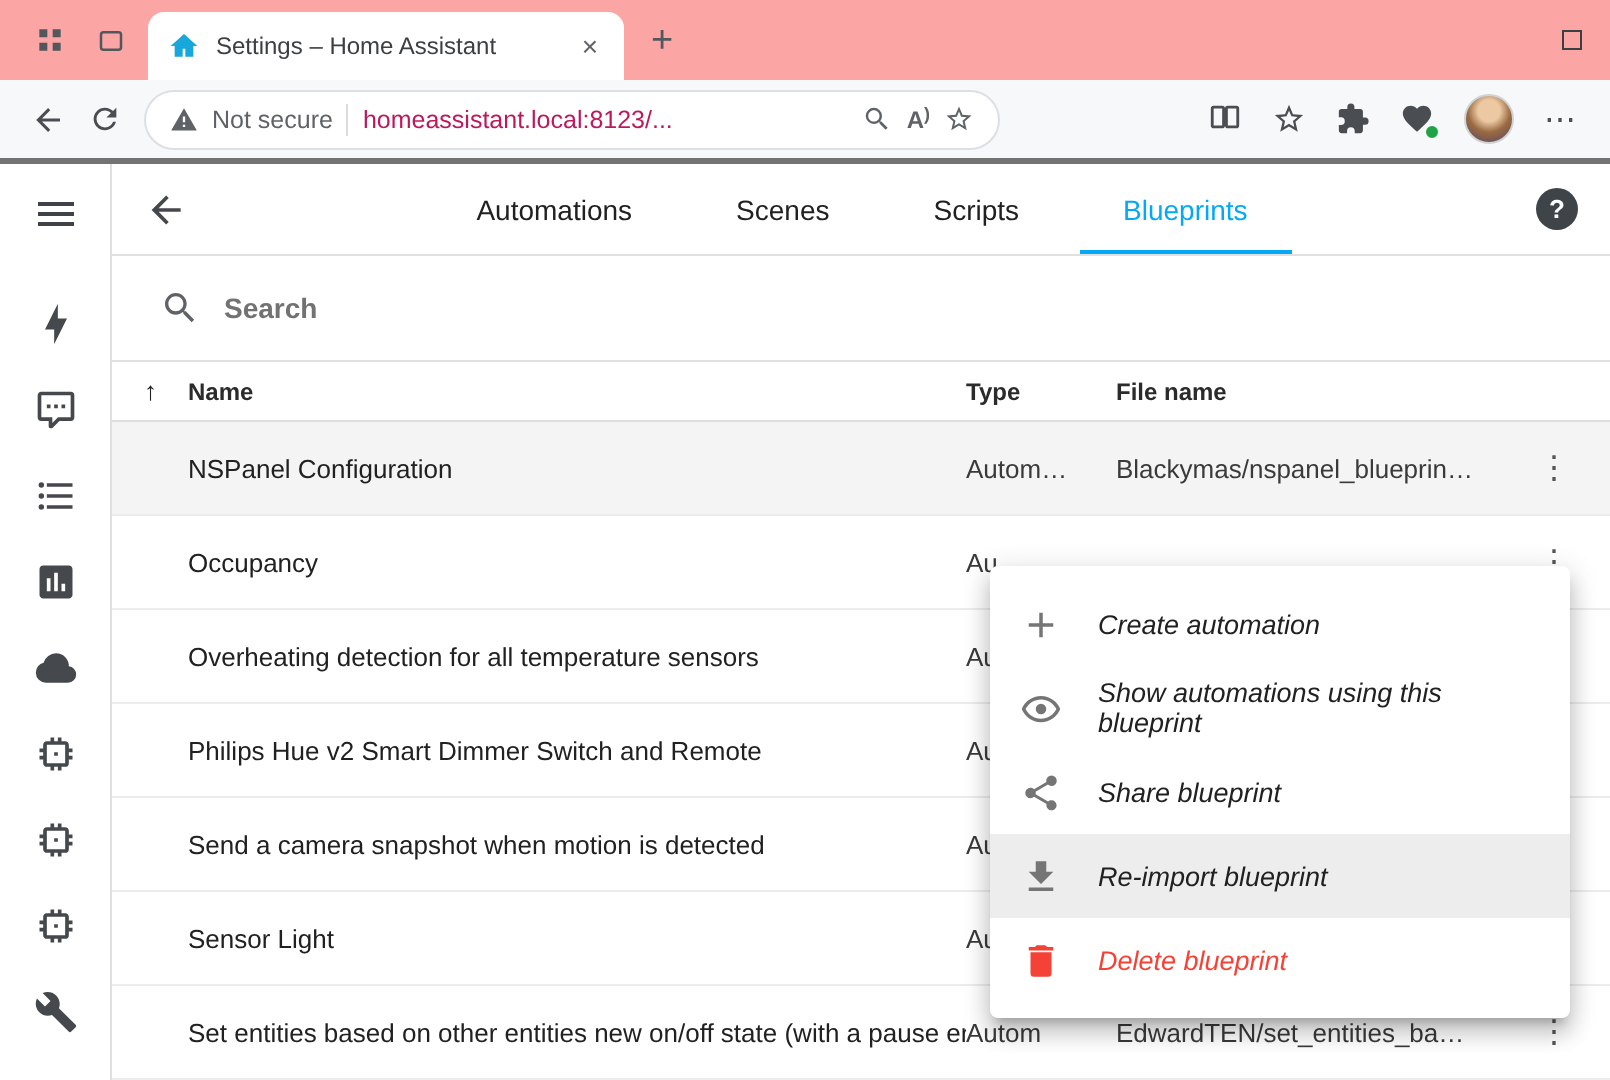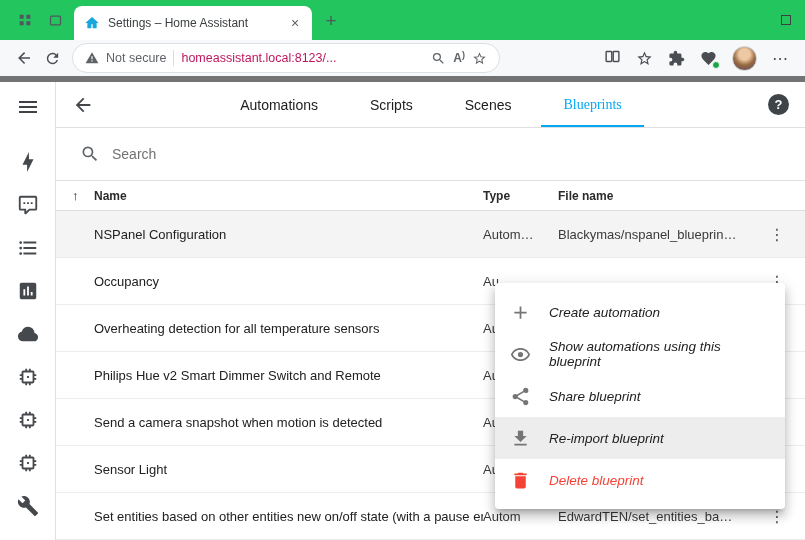--- a/index.html
+++ b/index.html
@@ -1,32 +1,32 @@
 <!DOCTYPE html>
 <html><head>
 <meta charset="utf-8">
 <style>
   * { margin:0; padding:0; box-sizing:border-box; }
   html,body { width:805px; height:540px; overflow:hidden; }
   body { font-family:"Liberation Sans","DejaVu Sans",sans-serif; background:#fff; color:#212121; position:relative; font-size:13px; }
   svg.ic { fill:currentColor; display:block; }
 
   
-  .titlebar { height:40px; background:#22c55e; display:flex; align-items:flex-end; padding-left:10px; position:relative; }
+  .titlebar { height:40px; background:#fca5a5; display:flex; align-items:flex-end; padding-left:10px; position:relative; }
   .tb-btn { width:30px; height:30px; margin-bottom:5px; display:flex; align-items:center; justify-content:center; color:#52575d; }
   .btab { width:238px; height:34px; background:#fff; border-radius:8px 8px 0 0; display:flex; align-items:center; gap:8px; padding:0 8px 0 10px; margin-left:4px; }
   .btab .fav { flex:0 0 16px; }
   .btab .tab-title { flex:1; font-size:12px; color:#3c4043; white-space:nowrap; overflow:hidden; }
   .btab .tab-close { color:#5f6368; font-size:14px; width:18px; text-align:center; cursor:default; }
   .newtab { font-size:19px; color:#52575d; margin:0 0 8px 6px; width:26px; text-align:center; }
   .win-controls { position:absolute; right:14px; top:0; height:40px; display:flex; align-items:center; }
   .restore { width:10px; height:10px; border:1.2px solid #3c4043; }
 
   
-  .toolbar { height:42px; background:#f7f8fa; border-bottom:6px solid #737373; display:flex; align-items:center; padding:0 10px; }
+  .toolbar { height:42px; background:#f7f8fa; border-bottom:3px solid #737373; display:flex; align-items:center; padding:0 10px; }
   .nav-btn { width:28px; height:28px; display:flex; align-items:center; justify-content:center; color:#4a4d51; }
   .addressbar { flex:0 0 428px; height:30px; margin-left:6px; background:#fff; border:1px solid #dcdfe4; border-radius:15px; display:flex; align-items:center; padding:0 12px; gap:7px; }
   .addressbar .notsecure { color:#5f6368; font-size:12.5px; white-space:nowrap; }
   .ab-divider { width:1px; height:16px; background:#dadce0; }
   .addressbar .url { flex:1; color:#be185d; font-size:12.5px; white-space:nowrap; overflow:hidden; }
   .ab-ic { color:#5f6368; display:flex; align-items:center; }
   .read-aloud { color:#5f6368; font-size:12px; font-weight:bold; display:flex; align-items:flex-start; }
   .read-aloud .paren { font-size:9px; margin-top:-1px; }
   .tb-right { display:flex; align-items:center; gap:15px; margin-left:auto; padding-right:6px; color:#4a4d51; }
   .essentials { position:relative; display:flex; }
@@ -38,25 +38,25 @@
   .app { display:flex; height:458px; background:#fff; }
   .sidebar { width:56px; flex:0 0 56px; border-right:1px solid #e0e0e0; display:flex; flex-direction:column; align-items:center; padding-top:13px; }
   .sidebar .burger { color:#3f4246; }
   .side-icons { margin-top:32px; display:flex; flex-direction:column; gap:21px; color:#45484c; }
 
   .main { flex:1; display:flex; flex-direction:column; overflow:hidden; position:relative; }
   .appbar { height:46px; flex:0 0 46px; display:flex; align-items:center; border-bottom:1px solid #e0e0e0; padding:0 16px; }
   .back-arrow { color:#44474b; }
   .nav-tabs { flex:1; display:flex; justify-content:center; gap:8px; height:100%;text-align:center; }
   .nav-tabs .t { padding:0 22px; display:flex; align-items:center; font-size:14px; color:#212121; height:100%; cursor:default; }
-  .nav-tabs .t.active { color:#03a9f4; box-shadow:inset 0 -2px 0 #03a9f4;font-family:Liberation Serif, serif; }
+  .nav-tabs .t.active { color:#03a9f4; box-shadow:inset 0 -2px 0 #03a9f4; }
   .help { width:21px; height:21px; border-radius:50%; background:#3f4448; color:#fff; display:flex; align-items:center; justify-content:center; font-size:13px; font-weight:bold; }
 
   .searchrow { height:53px; flex:0 0 53px; display:flex; align-items:center; gap:12px; padding:0 24px; border-bottom:1px solid #e0e0e0; color:#5f6368; }
-  .search-input { border:none; outline:none; background:transparent; font-size:14px; color:#737373; flex:1; font-family:inherit; }
+  .search-input { border:none; outline:none; background:transparent; font-size:14px; color:#737373; flex:1; font-family:inherit;font-weight:bold; }
   .search-input::placeholder { color:#727272; }
 
   .grid-cols { display:grid; grid-template-columns:22px 389px 75px 1fr 56px; align-items:center; padding-left:16px; }
   .thead { height:49px; border-bottom:1px solid #dedede; font-size:12px; font-weight:bold; color:#2b2b2b; }
   .thead .h-arrow { color:#212121; font-size:13px; }
   .trow { height:47px; border-bottom:1px solid #ececec; font-size:13px; }
   .trow.selected { background:#f4f4f4; }
   .c-name { white-space:nowrap; overflow:hidden; color:#212121; }
   .c-type, .c-file { white-space:nowrap; overflow:hidden; color:#3a3a3a; }
   .c-dots { justify-self:center; color:#565656; font-size:16px; cursor:default; }
@@ -291,23 +291,23 @@
     <div class="appbar">
       <span class="back-arrow">
           <svg class="ic" width="22" height="22">
             <use href="#i-arrowleft"></use>
           </svg>
         </span>
       <nav class="nav-tabs">
 
           <span class="t">Automations</span>
 
+          <span class="t">Scenes</span>
+
           <span class="t">Scripts</span>
-
-          <span class="t">Scenes</span>
 
           <span class="t active">Blueprints</span>
         </nav>
       <div class="help">?</div>
     </div>
 
     <div class="searchrow">
       <span>
           <svg class="ic" width="20" height="20">
             <use href="#i-search"></use>

